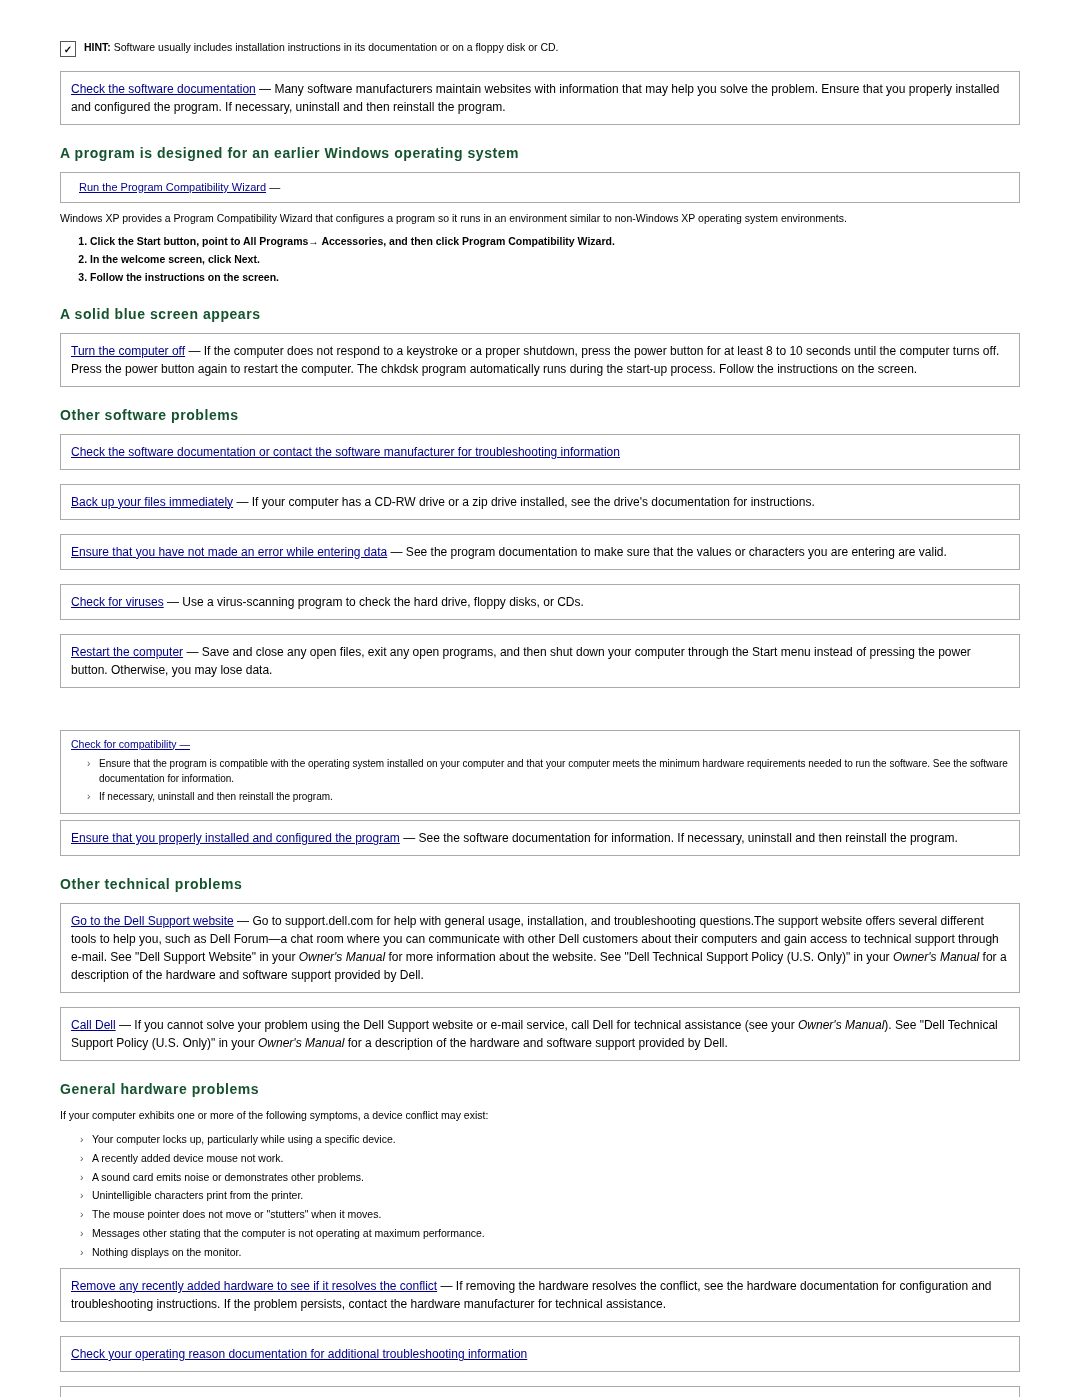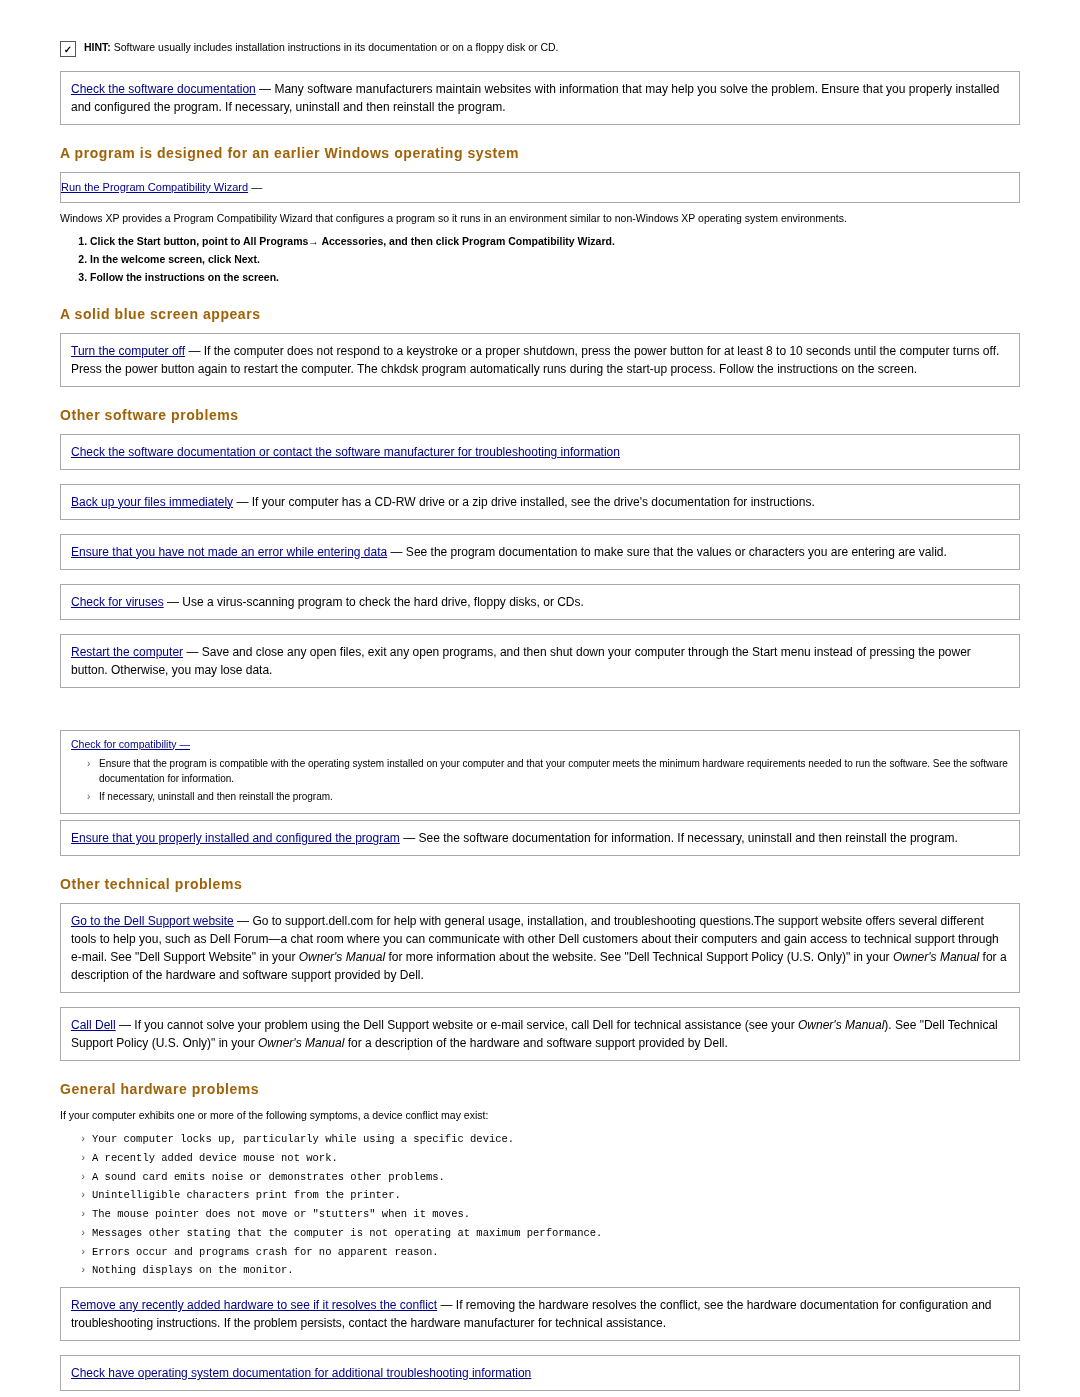--- a/index.html
+++ b/index.html
@@ -43,32 +43,32 @@
       padding: 8px 10px;
       margin-bottom: 14px;
       font-size: 12px;
     }
 
     .section-heading {
       font-size: 14px;
       font-weight: bold;
       letter-spacing: 0.04em;
       margin: 18px 0 8px 0;
-      color: #a16207;
+      color: #14532d;
     }
 
     .link-text {
       color: #00008B;
       text-decoration: underline;
       cursor: pointer;
     }
 
     .wizard-link-box {
       border: 1px solid #aaa;
-      padding: 6px 0;
+      padding: 6px 18px;
       margin-bottom: 8px;
     }
 
     .body-text {
       font-size: 10.5px;
       margin-bottom: 8px;
       line-height: 1.5;
     }
 
     .numbered-list {
@@ -79,21 +79,20 @@
     .numbered-list li {
       font-size: 10.5px;
       margin-bottom: 2px;
       font-weight: bold;
     }
 
     .bullet-list {
       list-style-type: none;
       margin-left: 20px;
       margin-bottom: 8px;
-      font-family: Liberation Mono, monospace;
     }
     .bullet-list li {
       font-size: 10.5px;
       margin-bottom: 3px;
       padding-left: 12px;
       position: relative;
     }
     .bullet-list li::before {
       content: "›";
       position: absolute;
@@ -223,28 +222,27 @@
 
   <p class="body-text">If your computer exhibits one or more of the following symptoms, a device conflict may exist:</p>
 
   <ul class="bullet-list">
     <li>Your computer locks up, particularly while using a specific device.</li>
     <li>A recently added device mouse not work.</li>
     <li>A sound card emits noise or demonstrates other problems.</li>
     <li>Unintelligible characters print from the printer.</li>
     <li>The mouse pointer does not move or "stutters" when it moves.</li>
     <li>Messages other stating that the computer is not operating at maximum performance.</li>
-    <li>Errors occur and programs crash for no apparent reason.</li>
     <li>Nothing displays on the monitor.</li>
   </ul>
 
   <div class="bordered-box">
     <span class="link-text">Remove any recently added hardware to see if it resolves the conflict</span><span> — If removing the hardware resolves the conflict, see the hardware documentation for configuration and troubleshooting instructions. If the problem persists, contact the hardware manufacturer for technical assistance.</span>
   </div>
 
   <div class="bordered-box">
-    <span class="link-text">Check have operating system documentation for additional troubleshooting information</span>
+    <span class="link-text">Check your operating reason documentation for additional troubleshooting information</span>
   </div>
 
   <div class="bordered-box">
     <span class="link-text">Check for interrupt request conflicts —</span><span></span>
   </div>
 </div>
 
 </body></html>

